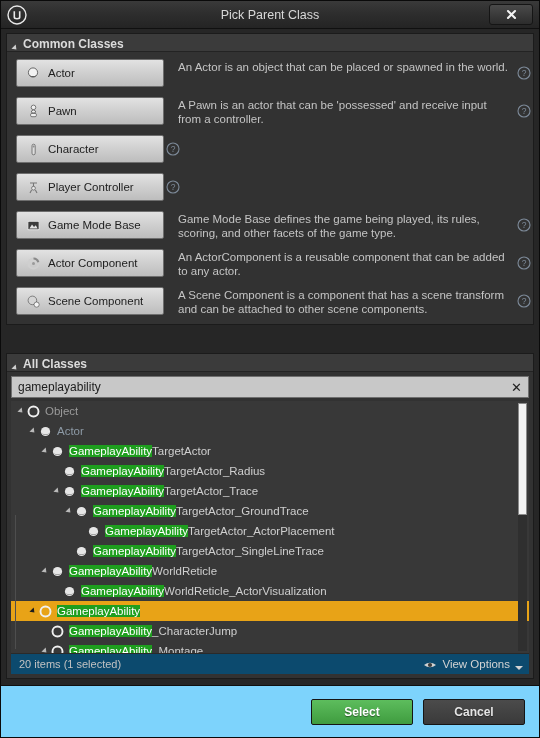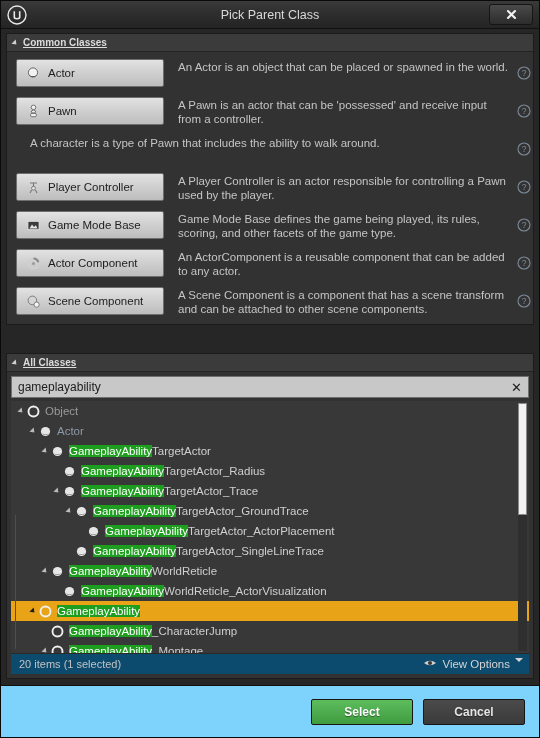--- a/index.html
+++ b/index.html
@@ -75,27 +75,26 @@
   .panel {
     background: #323232;
     border: 1px solid #1b1b1b;
     margin-bottom: 5px;
   }
   .section-header {
     height: 17px;
     background: #3b3b3b;
     border-bottom: 1px solid #232323;
     display: flex;
-    align-items: center;
+    align-items: flex-end;
     padding-left: 6px;
     color: #dcdcdc;
-    font-size: 10px;
+    font-size: 12px;
     font-weight: bold;
     cursor: pointer;
-    text-decoration: underline;
   }
   .tri {
     width: 0; height: 0;
     border-left: 4px solid #cfcfcf;
     border-top: 3.5px solid transparent;
     border-bottom: 3.5px solid transparent;
     margin-right: 6px;
     transform: rotate(45deg);
   }
 
@@ -261,21 +260,21 @@
     background: #0c4a6e;
     border-top: 1px solid #2a2a2a;
     display: flex;
     align-items: center;
     justify-content: space-between;
     padding: 0 6px 0 8px;
   }
   .status-text { color: #c2c2c2; font-size: 11px; }
   .view-options {
     display: flex;
-    align-items: flex-start;
+    align-items: flex-end;
     color: #d3d3d3;
     font-size: 11.5px;
     cursor: pointer;
   }
   .eye { margin-right: 5px; display: flex; align-items: center; }
   .caret {
     width: 0; height: 0;
     border-left: 4px solid transparent;
     border-right: 4px solid transparent;
     border-top: 4px solid #d3d3d3;
@@ -383,41 +382,48 @@
           <div class="cc-desc">A Pawn is an actor that can be 'possessed' and receive input from a controller.</div>
           <div class="help-icon">
             <svg width="14" height="14" viewBox="0 0 14 14">
               <circle cx="7" cy="7" r="6" fill="none" stroke="#7d8a99" stroke-width="1.1"></circle>
               <text x="7" y="10.4" font-size="8.5" fill="#7d8a99" text-anchor="middle" font-family="Liberation Sans, sans-serif">?</text>
             </svg>
           </div>
         </div>
 
         <div class="cc-row">
-          <div class="cc-desc">A character is a type of Pawn that includes the ability to walk around.</div>
+          <div class="cc-btn">
+            <span class="glyph">
+              <svg width="15" height="15" viewBox="0 0 15 15">
+                <rect x="6" y="2.2" width="3.2" height="10.6" rx="1.6" fill="#dcdcdc" stroke="#555" stroke-width="0.7"></rect>
+                <circle cx="7.6" cy="4.6" r="1" fill="#8f8f8f"></circle>
+              </svg>
+            </span>
+            <span class="lbl">Character</span>
+          </div>
           <div class="help-icon">
             <svg width="14" height="14" viewBox="0 0 14 14">
               <circle cx="7" cy="7" r="6" fill="none" stroke="#7d8a99" stroke-width="1.1"></circle>
               <text x="7" y="10.4" font-size="8.5" fill="#7d8a99" text-anchor="middle" font-family="Liberation Sans, sans-serif">?</text>
             </svg>
           </div>
         </div>
 
         <div class="cc-row">
           <div class="cc-btn">
             <span class="glyph">
               <svg width="15" height="15" viewBox="0 0 15 15">
                 <path d="M4 3 L11 3 M7.5 3 L7.5 7" stroke="#777" stroke-width="1.1" fill="none"></path>
                 <circle cx="7.5" cy="8.2" r="1.9" fill="#e8e8e8" stroke="#555" stroke-width="0.7"></circle>
                 <path d="M5.6 10 L4 13 M9.4 10 L11 13" stroke="#777" stroke-width="1.1" fill="none"></path>
               </svg>
             </span>
             <span class="lbl">Player Controller</span>
           </div>
-          <div class="cc-desc">A Player Controller is an actor responsible for controlling a Pawn used by the player.</div>
           <div class="help-icon">
             <svg width="14" height="14" viewBox="0 0 14 14">
               <circle cx="7" cy="7" r="6" fill="none" stroke="#7d8a99" stroke-width="1.1"></circle>
               <text x="7" y="10.4" font-size="8.5" fill="#7d8a99" text-anchor="middle" font-family="Liberation Sans, sans-serif">?</text>
             </svg>
           </div>
         </div>
 
         <div class="cc-row">
           <div class="cc-btn">

